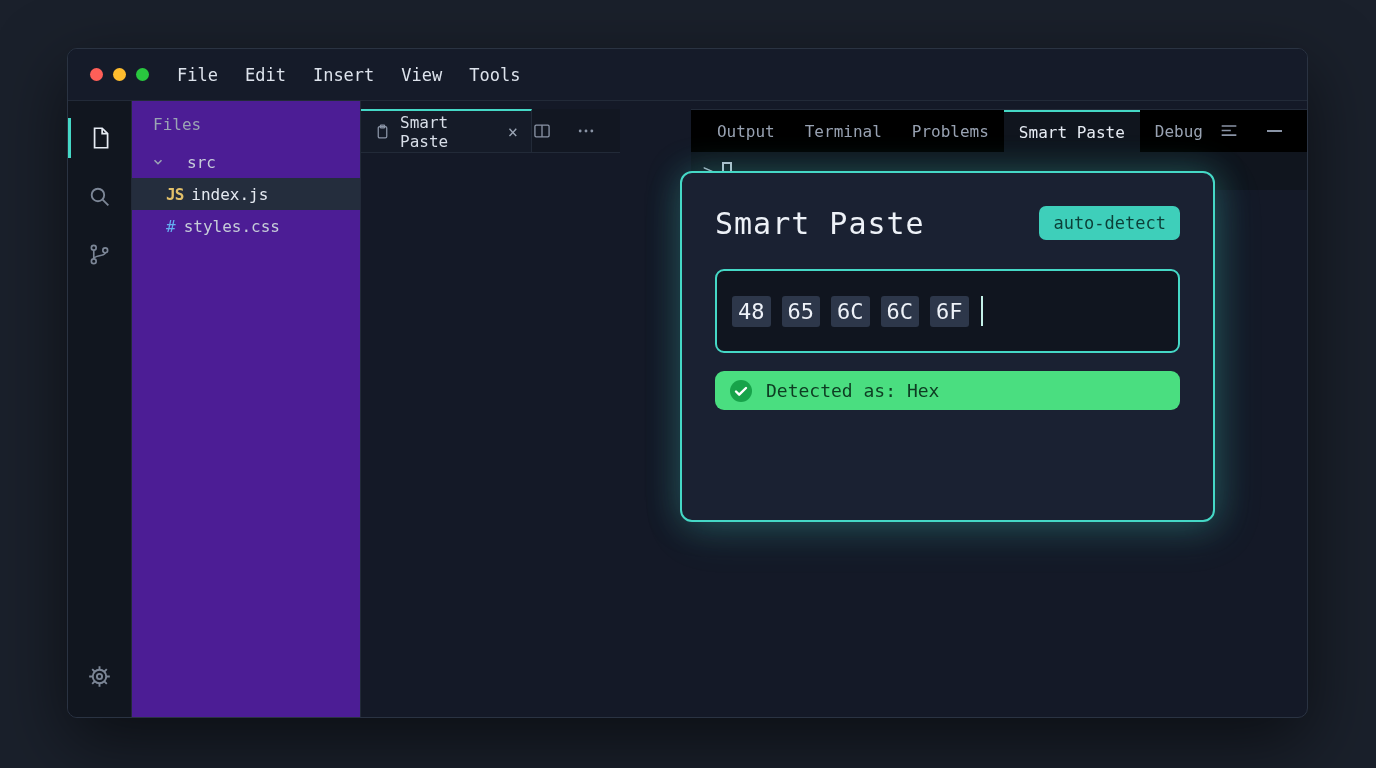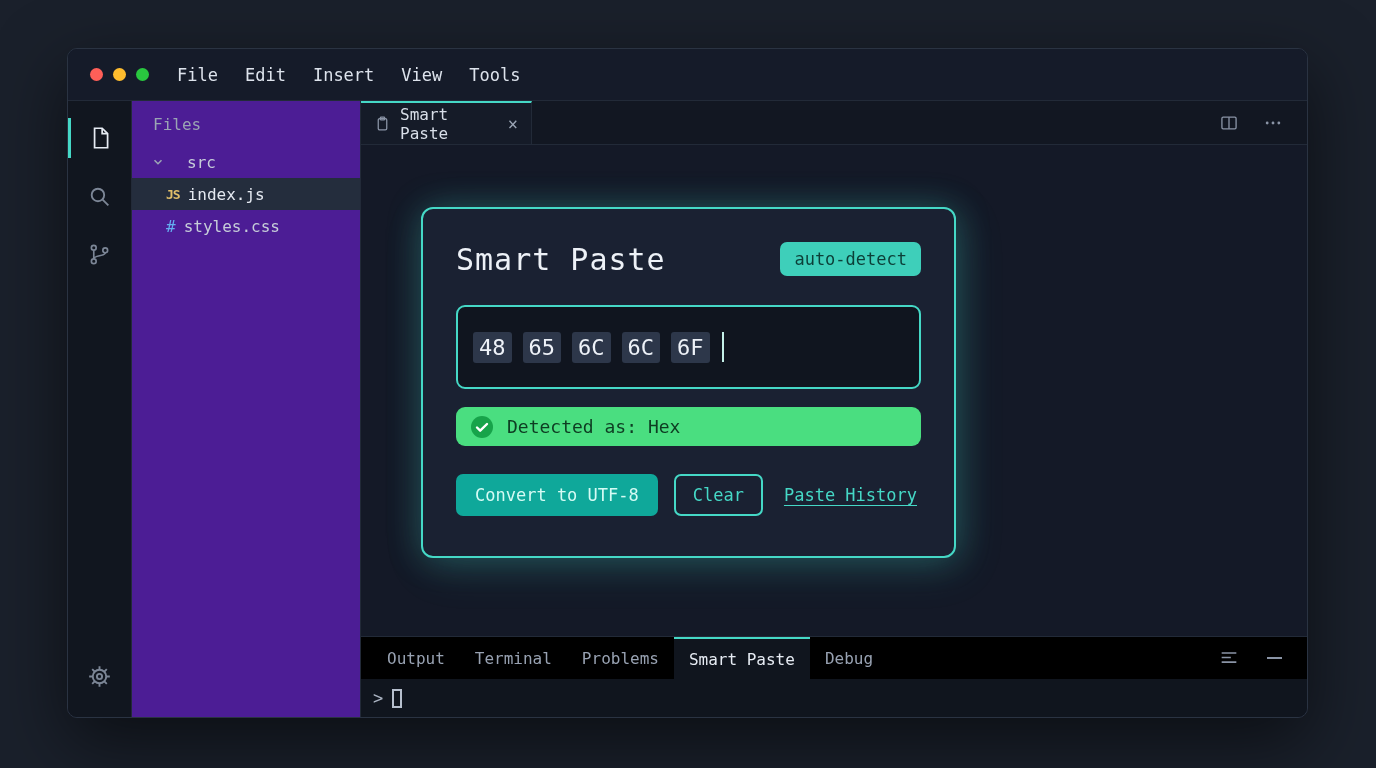--- a/index.html
+++ b/index.html
@@ -50,24 +50,24 @@
 
   .sidebar {
     width:229px; flex:none; background:#4c1d95; border-right:1px solid #222a38;
     padding-top:12px; font-size:16px; color:#c6cdd9;
   }
   .sidebar-header { padding:2px 0 12px 21px; color:#9aa4b4; }
   .tree-row { height:32px; display:flex; align-items:center; gap:8px; cursor:default; }
   .tree-row.folder { padding-left:19px; gap:22px; }
   .tree-row.file { padding-left:34px; }
   .tree-row.selected { background:#242d3d; color:#e4e9f1; }
-  .ficon-js { color:#e2c06a; font-size:13px; font-weight:bold; letter-spacing:-1px; }
+  .ficon-js { color:#e2c06a; font-size:16px; font-weight:bold; letter-spacing:-1px; }
   .ficon-css { color:#64aef0; font-size:16px; }
 
-  .main { flex:1; display:flex; flex-direction:column; min-width:0; }
+  .main { flex:1; display:flex; flex-direction:row; min-width:0;margin-top:8px; }
 
   
   .tabbar {
     height:44px; flex:none; background:#121722; border-bottom:1px solid #222a38;
     display:flex; align-items:stretch;
   }
   .tab {
     width:171px; background:#151b28; border-top:2px solid #45d8c6;
     border-right:1px solid #222a38; display:flex; align-items:center;
     gap:9px; padding:0 13px; font-size:16px; color:#d8dee8;
@@ -267,25 +267,20 @@
           </div>
           <div class="status">
             <span>
               <svg width="24" height="24" viewBox="0 0 24 24">
                 <circle cx="12" cy="12" r="11" fill="#17a34a"></circle>
                 <path d="M7 12.5l3.2 3.2L17 9" stroke="#ffffff" stroke-width="2.4" fill="none" stroke-linecap="round" stroke-linejoin="round"></path>
               </svg>
             </span>
             <span>Detected as: Hex</span>
           </div>
-          <div class="actions">
-            <button class="btn-primary">Convert to UTF-8</button>
-            <button class="btn-secondary">Clear</button>
-            <span class="link">Paste History</span>
-          </div>
         </div>
       </div>
 
       <div class="panel">
         <div class="panel-tabs">
           <div class="ptab">Output</div>
           <div class="ptab">Terminal</div>
           <div class="ptab">Problems</div>
           <div class="ptab active">Smart Paste</div>
           <div class="ptab">Debug</div>

